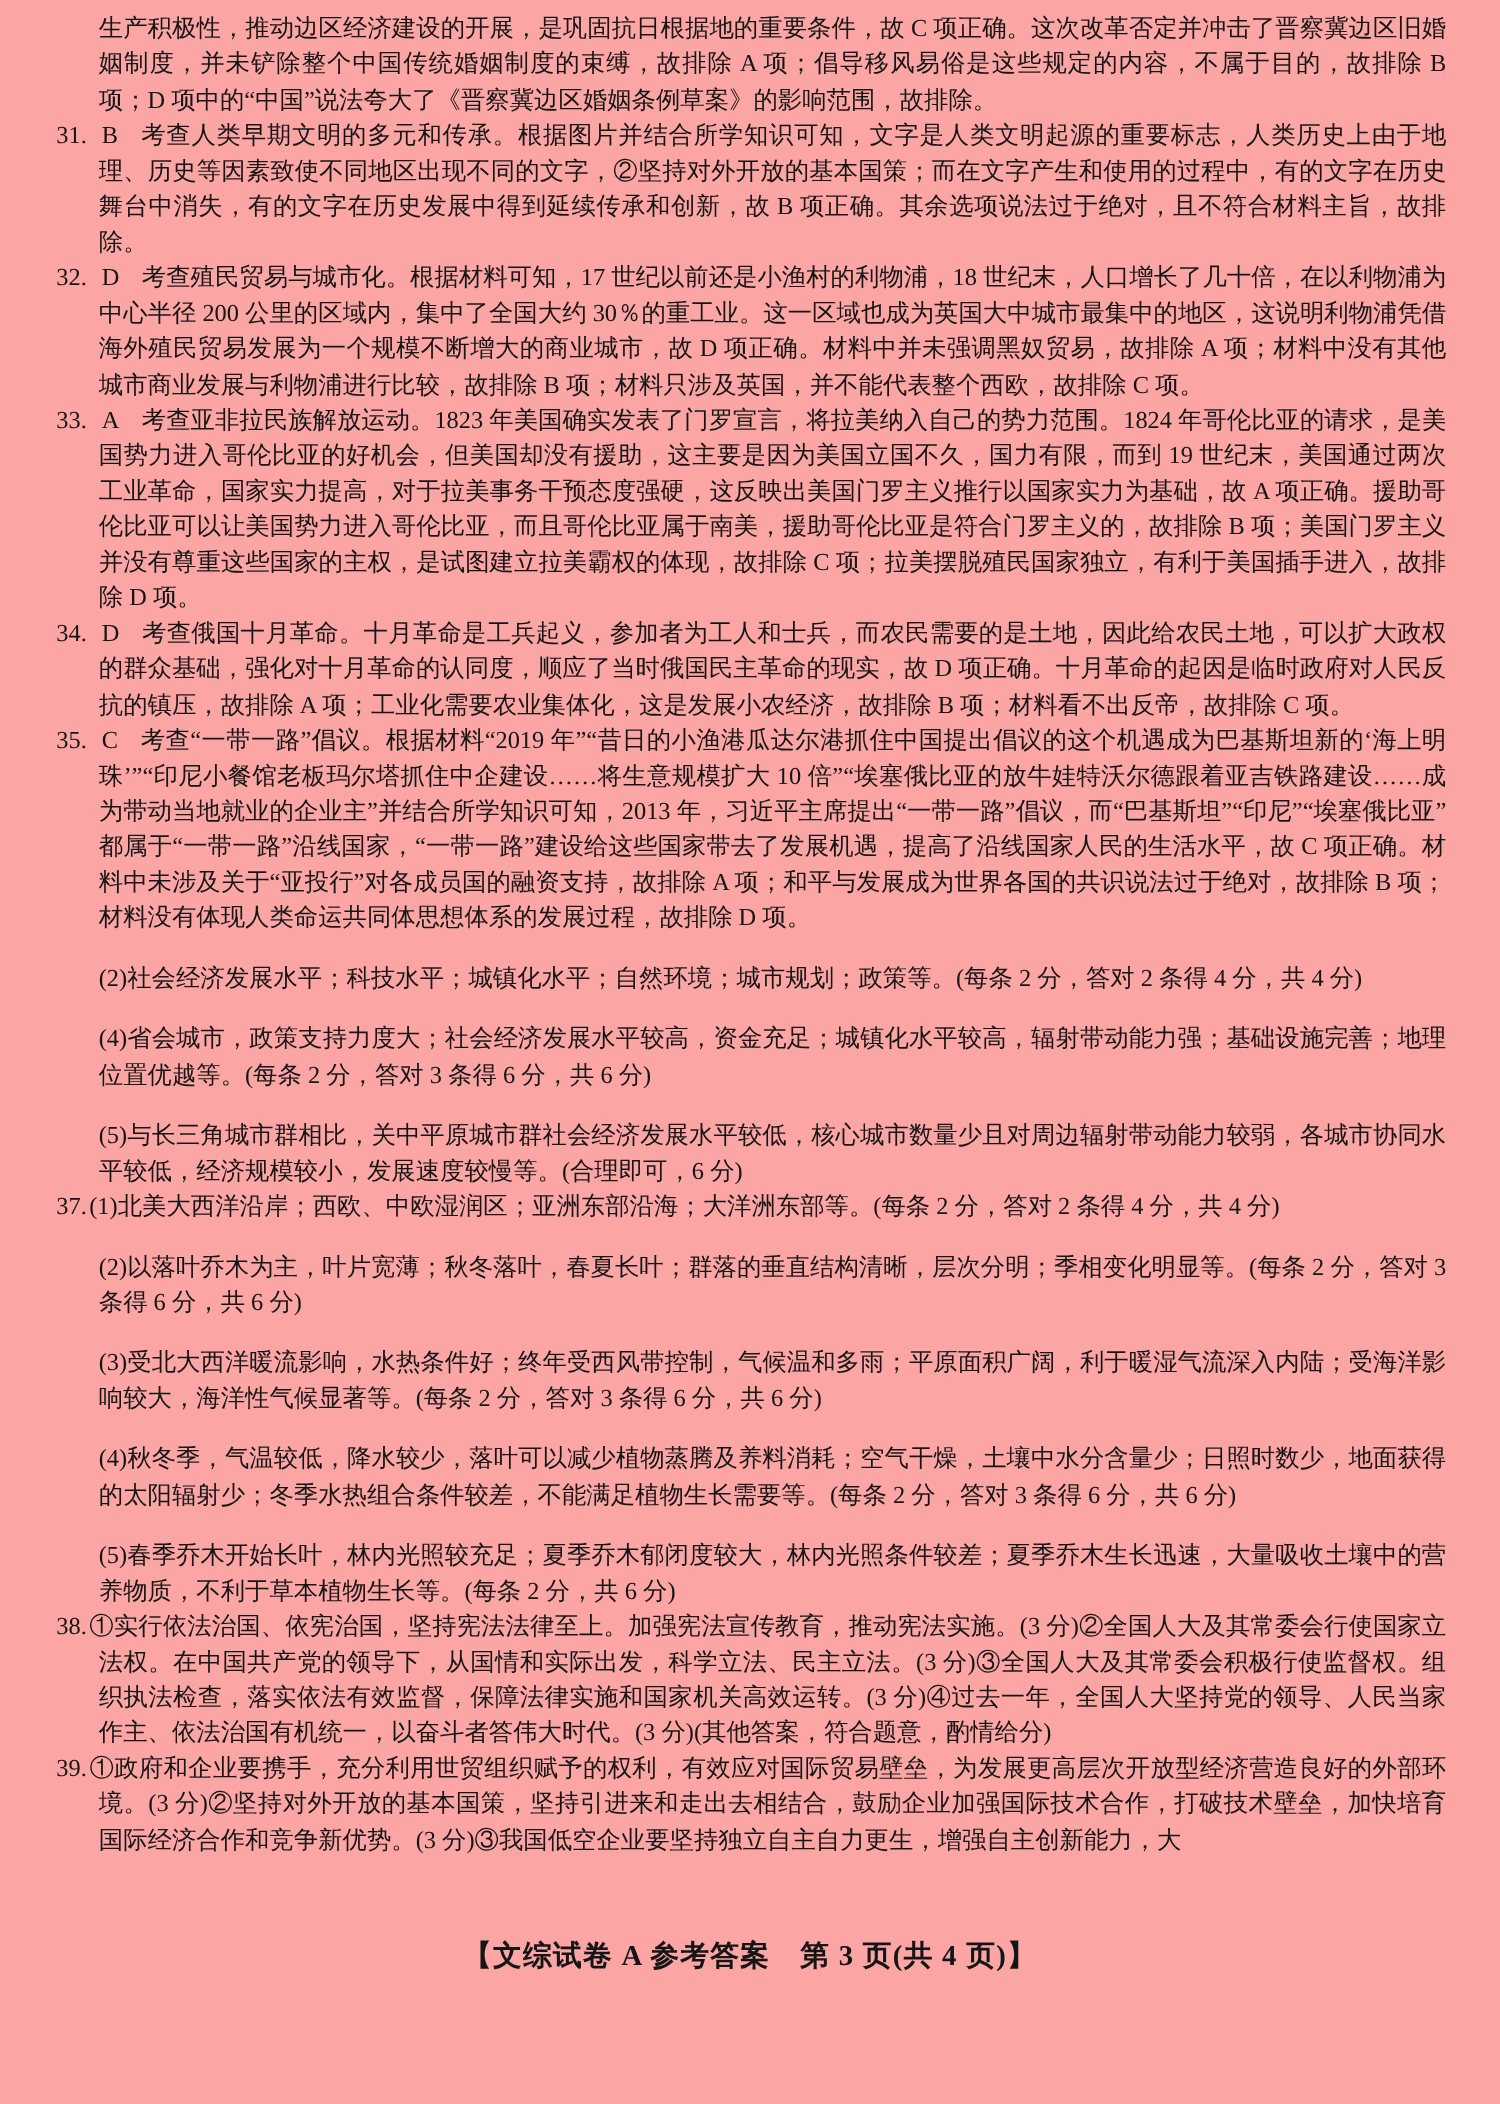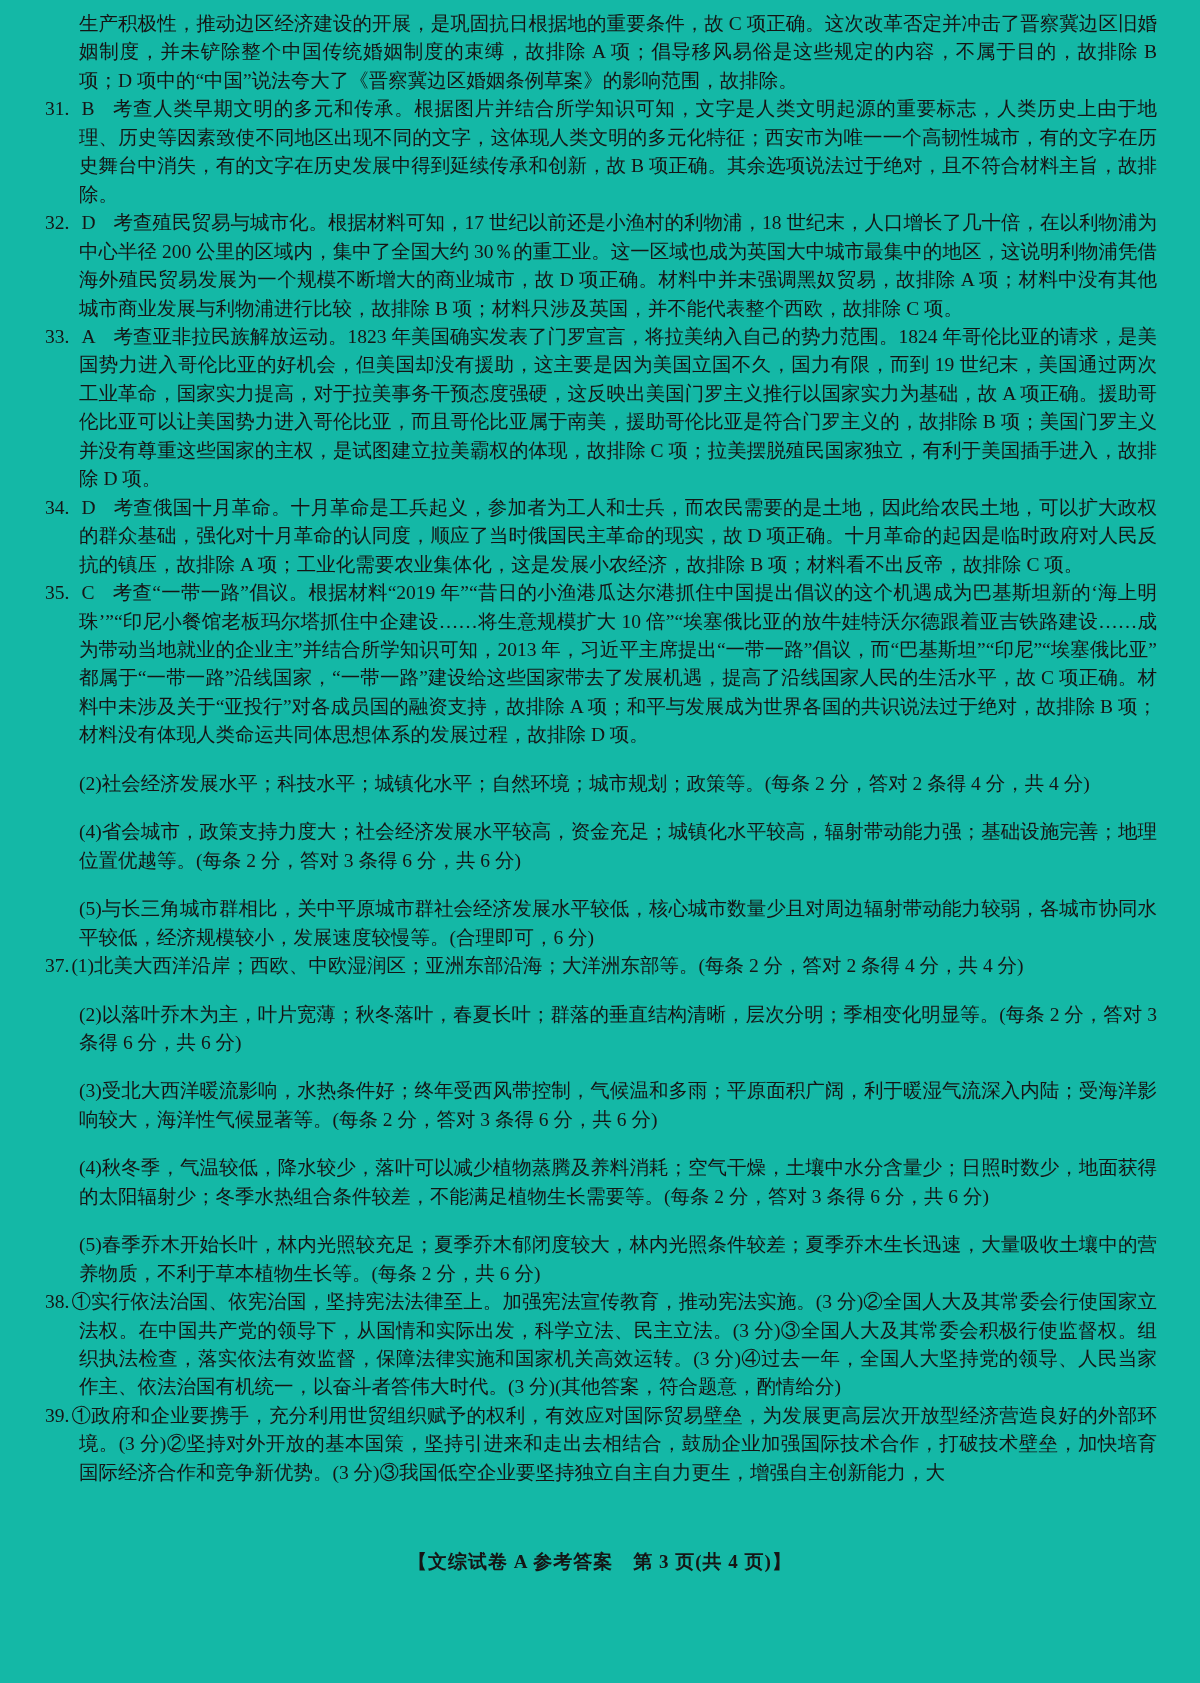--- a/index.html
+++ b/index.html
@@ -14,51 +14,51 @@
     font-family: "Liberation Serif", "DejaVu Serif", serif;
     color: #151515;
   }
   .page {
     position: relative;
     box-sizing: border-box;
     width: 1200px;
     height: 1683px;
     padding: 10px 43px 0 45px;
     overflow: hidden;
-    background: #14b8a6;
+    background: #fca5a5;
   }
   .content {
     font-size: 19.5px;
     line-height: 28.45px;
     text-align: justify;
   }
   .para { margin: 0; }
   .para.cont { margin-left: 34px; }
   .para.sub  { margin-left: 34px; margin-top: 20px; }
   .para.item { padding-left: 34px; text-indent: -34px; }
   .num { margin-right: 2px; }
   .ans { margin-left: 10px; margin-right: 18px; }
   .footer {
     position: absolute;
     top: 1549px;
     left: 0;
     right: 0;
     text-align: center;
     font-weight: bold;
-    font-size: 19px;
+    font-size: 23px;
     letter-spacing: 1px;
   }
 </style>
 </head>
 <body>
 
 <div class="page">
   <div class="content" id="content">
       <div class="para cont"><span class="body">生产积极性，推动边区经济建设的开展，是巩固抗日根据地的重要条件，故 C 项正确。这次改革否定并冲击了晋察冀边区旧婚姻制度，并未铲除整个中国传统婚姻制度的束缚，故排除 A 项；倡导移风易俗是这些规定的内容，不属于目的，故排除 B 项；D 项中的“中国”说法夸大了《晋察冀边区婚姻条例草案》的影响范围，故排除。</span></div>
-      <div class="para item"><span class="num">31.</span><span class="ans">B</span><span class="body">考查人类早期文明的多元和传承。根据图片并结合所学知识可知，文字是人类文明起源的重要标志，人类历史上由于地理、历史等因素致使不同地区出现不同的文字，这体现人类文明的多元化特征；西安市为唯一一个高韧性城市，有的文字在历史舞台中消失，有的文字在历史发展中得到延续传承和创新，故 B 项正确。其余选项说法过于绝对，且不符合材料主旨，故排除。</span></div>
+      <div class="para item"><span class="num">31.</span><span class="ans">B</span><span class="body">考查人类早期文明的多元和传承。根据图片并结合所学知识可知，文字是人类文明起源的重要标志，人类历史上由于地理、历史等因素致使不同地区出现不同的文字，②坚持对外开放的基本国策；而在文字产生和使用的过程中，有的文字在历史舞台中消失，有的文字在历史发展中得到延续传承和创新，故 B 项正确。其余选项说法过于绝对，且不符合材料主旨，故排除。</span></div>
       <div class="para item"><span class="num">32.</span><span class="ans">D</span><span class="body">考查殖民贸易与城市化。根据材料可知，17 世纪以前还是小渔村的利物浦，18 世纪末，人口增长了几十倍，在以利物浦为中心半径 200 公里的区域内，集中了全国大约 30％的重工业。这一区域也成为英国大中城市最集中的地区，这说明利物浦凭借海外殖民贸易发展为一个规模不断增大的商业城市，故 D 项正确。材料中并未强调黑奴贸易，故排除 A 项；材料中没有其他城市商业发展与利物浦进行比较，故排除 B 项；材料只涉及英国，并不能代表整个西欧，故排除 C 项。</span></div>
       <div class="para item"><span class="num">33.</span><span class="ans">A</span><span class="body">考查亚非拉民族解放运动。1823 年美国确实发表了门罗宣言，将拉美纳入自己的势力范围。1824 年哥伦比亚的请求，是美国势力进入哥伦比亚的好机会，但美国却没有援助，这主要是因为美国立国不久，国力有限，而到 19 世纪末，美国通过两次工业革命，国家实力提高，对于拉美事务干预态度强硬，这反映出美国门罗主义推行以国家实力为基础，故 A 项正确。援助哥伦比亚可以让美国势力进入哥伦比亚，而且哥伦比亚属于南美，援助哥伦比亚是符合门罗主义的，故排除 B 项；美国门罗主义并没有尊重这些国家的主权，是试图建立拉美霸权的体现，故排除 C 项；拉美摆脱殖民国家独立，有利于美国插手进入，故排除 D 项。</span></div>
       <div class="para item"><span class="num">34.</span><span class="ans">D</span><span class="body">考查俄国十月革命。十月革命是工兵起义，参加者为工人和士兵，而农民需要的是土地，因此给农民土地，可以扩大政权的群众基础，强化对十月革命的认同度，顺应了当时俄国民主革命的现实，故 D 项正确。十月革命的起因是临时政府对人民反抗的镇压，故排除 A 项；工业化需要农业集体化，这是发展小农经济，故排除 B 项；材料看不出反帝，故排除 C 项。</span></div>
       <div class="para item"><span class="num">35.</span><span class="ans">C</span><span class="body">考查“一带一路”倡议。根据材料“2019 年”“昔日的小渔港瓜达尔港抓住中国提出倡议的这个机遇成为巴基斯坦新的‘海上明珠’”“印尼小餐馆老板玛尔塔抓住中企建设……将生意规模扩大 10 倍”“埃塞俄比亚的放牛娃特沃尔德跟着亚吉铁路建设……成为带动当地就业的企业主”并结合所学知识可知，2013 年，习近平主席提出“一带一路”倡议，而“巴基斯坦”“印尼”“埃塞俄比亚”都属于“一带一路”沿线国家，“一带一路”建设给这些国家带去了发展机遇，提高了沿线国家人民的生活水平，故 C 项正确。材料中未涉及关于“亚投行”对各成员国的融资支持，故排除 A 项；和平与发展成为世界各国的共识说法过于绝对，故排除 B 项；材料没有体现人类命运共同体思想体系的发展过程，故排除 D 项。</span></div>
       <div class="para sub"><span class="body">(2)社会经济发展水平；科技水平；城镇化水平；自然环境；城市规划；政策等。(每条 2 分，答对 2 条得 4 分，共 4 分)</span></div>
       <div class="para sub"><span class="body">(4)省会城市，政策支持力度大；社会经济发展水平较高，资金充足；城镇化水平较高，辐射带动能力强；基础设施完善；地理位置优越等。(每条 2 分，答对 3 条得 6 分，共 6 分)</span></div>
       <div class="para sub"><span class="body">(5)与长三角城市群相比，关中平原城市群社会经济发展水平较低，核心城市数量少且对周边辐射带动能力较弱，各城市协同水平较低，经济规模较小，发展速度较慢等。(合理即可，6 分)</span></div>
       <div class="para item"><span class="num">37.</span><span class="body">(1)北美大西洋沿岸；西欧、中欧湿润区；亚洲东部沿海；大洋洲东部等。(每条 2 分，答对 2 条得 4 分，共 4 分)</span></div>
       <div class="para sub"><span class="body">(2)以落叶乔木为主，叶片宽薄；秋冬落叶，春夏长叶；群落的垂直结构清晰，层次分明；季相变化明显等。(每条 2 分，答对 3 条得 6 分，共 6 分)</span></div>
       <div class="para sub"><span class="body">(3)受北大西洋暖流影响，水热条件好；终年受西风带控制，气候温和多雨；平原面积广阔，利于暖湿气流深入内陆；受海洋影响较大，海洋性气候显著等。(每条 2 分，答对 3 条得 6 分，共 6 分)</span></div>

